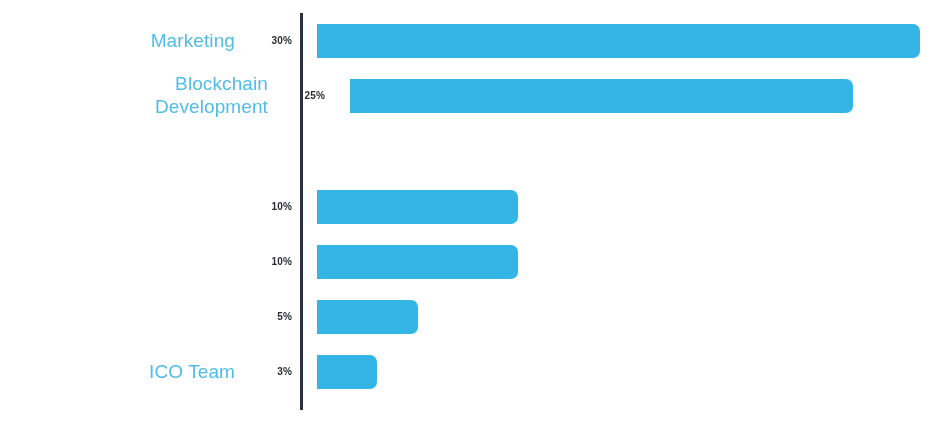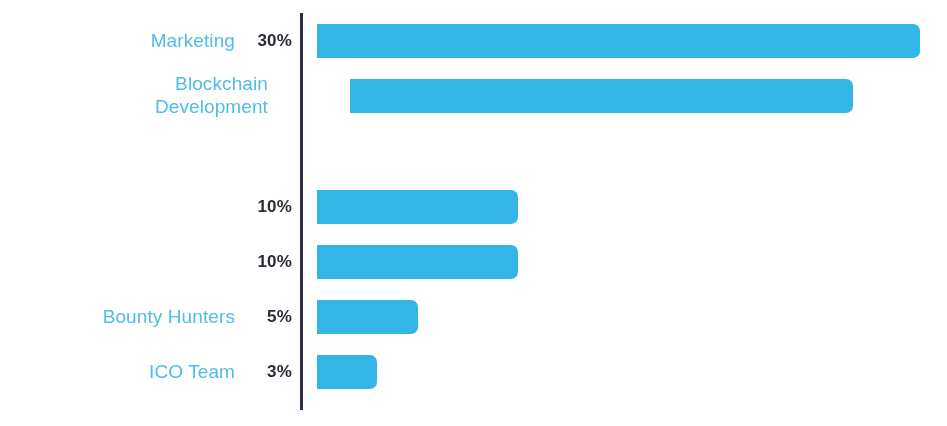--- a/index.html
+++ b/index.html
@@ -61,21 +61,21 @@
     line-height: 23px;
   }
 
   
   .row-value {
     position: absolute;
     left: 236px;
     width: 56px;
     text-align: right;
     color: #2b2b35;
-    font-size: 17px;
+    font-size: 10px;
     font-weight: 700;
     line-height: 34px;
     letter-spacing: 0.2px;
   }
 
   
   .row-bar {
     position: absolute;
     left: 317px;
     top: 0;
@@ -93,32 +93,32 @@
 
   <div class="rows">
       <div class="row" style="top: 24px;">
         <div class="row-label" style="top: 5px;">Marketing</div>
         <div class="row-value">30%</div>
         <div class="row-bar" style="width: 603px; background: rgb(51, 181, 229); height: 34px;"></div>
       </div>
       <div class="row" style="top: 79px; margin-left: 33px;">
         <div class="row-label two-line" style="top: -7px;">Blockchain
 Development</div>
+        <div class="row-value">25%</div>
         <div class="row-bar" style="width: 503px; background: rgb(51, 181, 229); height: 34px;"></div>
       </div>
       <div class="row" style="top: 190px;">
         <div class="row-value">10%</div>
         <div class="row-bar" style="width: 201px; background: rgb(51, 181, 229); height: 34px;"></div>
       </div>
       <div class="row" style="top: 245px;">
         <div class="row-value">10%</div>
         <div class="row-bar" style="width: 201px; background: rgb(51, 181, 229); height: 34px;"></div>
       </div>
       <div class="row" style="top: 300px;">
-        <div class="row-label" style="top: 5px;">Bounty Hunters</div>
         <div class="row-value">5%</div>
         <div class="row-bar" style="width: 101px; background: rgb(51, 181, 229); height: 34px;"></div>
       </div>
       <div class="row" style="top: 355px;">
         <div class="row-label" style="top: 5px;">ICO Team</div>
         <div class="row-value">3%</div>
         <div class="row-bar" style="width: 60px; background: rgb(51, 181, 229); height: 34px;"></div>
       </div>
     </div>
 

